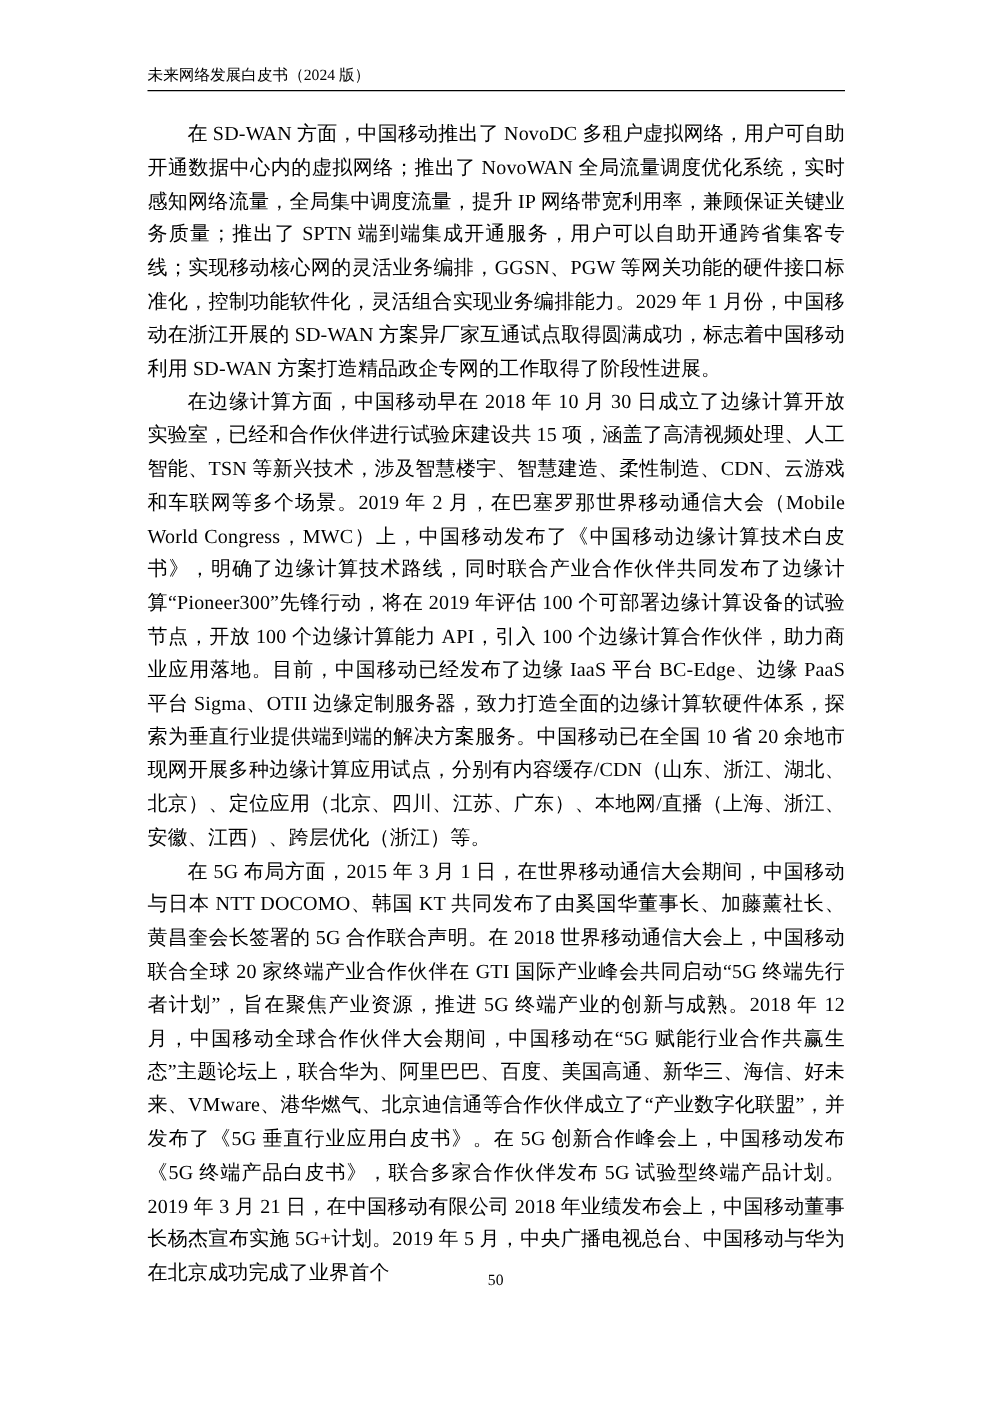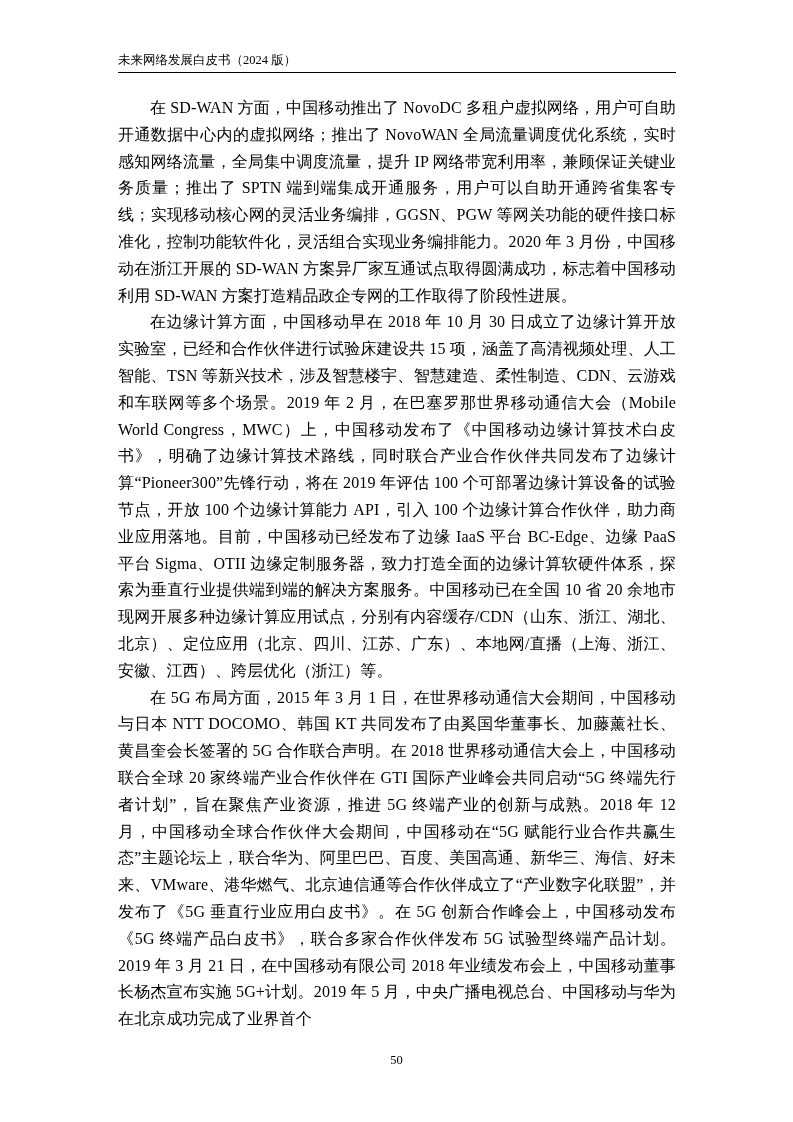--- a/index.html
+++ b/index.html
@@ -41,32 +41,32 @@
     font-size: 16px;
     line-height: 26.8px;
     text-align: justify;
     text-indent: 2em;
     letter-spacing: 0.15px;
   }
   .page-number {
     position: absolute;
     left: 0;
     width: 793px;
-    top: 1052px;
+    top: 1016px;
     text-align: center;
     font-size: 12.5px;
     line-height: 16px;
   }
 </style>
 </head>
 <body>
 
 <div class="page-header">
   <span class="page-header-title">未来网络发展白皮书（2024 版）</span>
 </div>
 
 <div class="body-text">
-  <p class="para">在 SD-WAN 方面，中国移动推出了 NovoDC 多租户虚拟网络，用户可自助开通数据中心内的虚拟网络；推出了 NovoWAN 全局流量调度优化系统，实时感知网络流量，全局集中调度流量，提升 IP 网络带宽利用率，兼顾保证关键业务质量；推出了 SPTN 端到端集成开通服务，用户可以自助开通跨省集客专线；实现移动核心网的灵活业务编排，GGSN、PGW 等网关功能的硬件接口标准化，控制功能软件化，灵活组合实现业务编排能力。2020 年 3 月份，中国移动在浙江开展的 SD-WAN 方案异厂家互通试点取得圆满成功，标志着中国移动利用 SD-WAN 方案打造精品政企专网的工作取得了阶段性进展。</p>
+  <p class="para">在 SD-WAN 方面，中国移动推出了 NovoDC 多租户虚拟网络，用户可自助开通数据中心内的虚拟网络；推出了 NovoWAN 全局流量调度优化系统，实时感知网络流量，全局集中调度流量，提升 IP 网络带宽利用率，兼顾保证关键业务质量；推出了 SPTN 端到端集成开通服务，用户可以自助开通跨省集客专线；实现移动核心网的灵活业务编排，GGSN、PGW 等网关功能的硬件接口标准化，控制功能软件化，灵活组合实现业务编排能力。2029 年 1 月份，中国移动在浙江开展的 SD-WAN 方案异厂家互通试点取得圆满成功，标志着中国移动利用 SD-WAN 方案打造精品政企专网的工作取得了阶段性进展。</p>
   <p class="para">在边缘计算方面，中国移动早在 2018 年 10 月 30 日成立了边缘计算开放实验室，已经和合作伙伴进行试验床建设共 15 项，涵盖了高清视频处理、人工智能、TSN 等新兴技术，涉及智慧楼宇、智慧建造、柔性制造、CDN、云游戏和车联网等多个场景。2019 年 2 月，在巴塞罗那世界移动通信大会（Mobile World Congress，MWC）上，中国移动发布了《中国移动边缘计算技术白皮书》，明确了边缘计算技术路线，同时联合产业合作伙伴共同发布了边缘计算“Pioneer300”先锋行动，将在 2019 年评估 100 个可部署边缘计算设备的试验节点，开放 100 个边缘计算能力 API，引入 100 个边缘计算合作伙伴，助力商业应用落地。目前，中国移动已经发布了边缘 IaaS 平台 BC-Edge、边缘 PaaS 平台 Sigma、OTII 边缘定制服务器，致力打造全面的边缘计算软硬件体系，探索为垂直行业提供端到端的解决方案服务。中国移动已在全国 10 省 20 余地市现网开展多种边缘计算应用试点，分别有内容缓存/CDN（山东、浙江、湖北、北京）、定位应用（北京、四川、江苏、广东）、本地网/直播（上海、浙江、安徽、江西）、跨层优化（浙江）等。</p>
   <p class="para">在 5G 布局方面，2015 年 3 月 1 日，在世界移动通信大会期间，中国移动与日本 NTT DOCOMO、韩国 KT 共同发布了由奚国华董事长、加藤薰社长、黄昌奎会长签署的 5G 合作联合声明。在 2018 世界移动通信大会上，中国移动联合全球 20 家终端产业合作伙伴在 GTI 国际产业峰会共同启动“5G 终端先行者计划”，旨在聚焦产业资源，推进 5G 终端产业的创新与成熟。2018 年 12 月，中国移动全球合作伙伴大会期间，中国移动在“5G 赋能行业合作共赢生态”主题论坛上，联合华为、阿里巴巴、百度、美国高通、新华三、海信、好未来、VMware、港华燃气、北京迪信通等合作伙伴成立了“产业数字化联盟”，并发布了《5G 垂直行业应用白皮书》。在 5G 创新合作峰会上，中国移动发布《5G 终端产品白皮书》，联合多家合作伙伴发布 5G 试验型终端产品计划。2019 年 3 月 21 日，在中国移动有限公司 2018 年业绩发布会上，中国移动董事长杨杰宣布实施 5G+计划。2019 年 5 月，中央广播电视总台、中国移动与华为在北京成功完成了业界首个</p>
 </div>
 
 <div class="page-number">50</div>
 
 </body></html>

